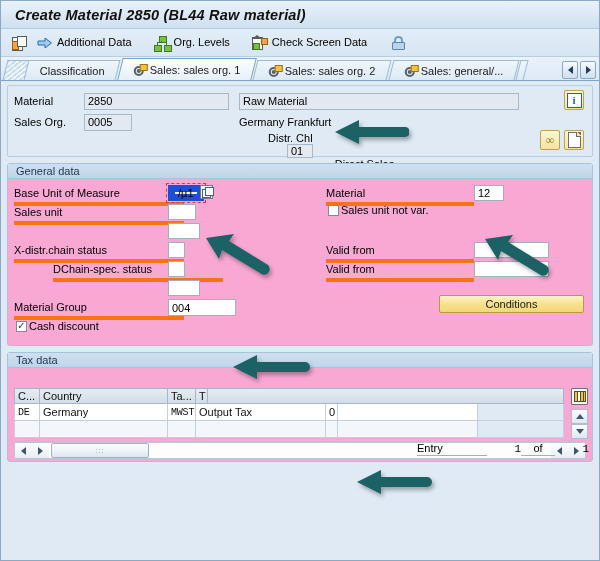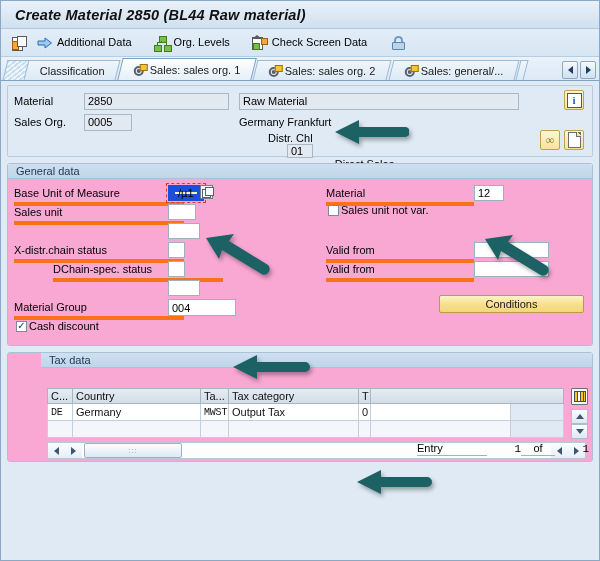--- a/index.html
+++ b/index.html
@@ -544,32 +544,31 @@
         </div>
         <div style="position:absolute;left:466px;top:82px;width:75px;" class="fld2"></div>
 
         <div class="btn-cond" style="position:absolute;right:8px;top:116px;width:145px;">
           <span>Conditions</span>
         </div>
 
       </div>
     </div>
 
-    <div class="group" style="height:110px;padding-left:33px;">
+    <div class="group" style="height:110px;">
       <div class="group-hdr">
         <span>Tax data</span>
       </div>
       <div class="group-body" style="height:94px;position:relative;">
 
         <div class="tbl">
           <div class="tbl-hdr">
             <span class="th" style="width:26px;">C...</span>
             <span class="th" style="width:128px;">Country</span>
             <span class="th" style="width:28px;">Ta...</span>
-            <span class="th" style="width:130px;">Tax category</span>
             <span class="th" style="width:12px;">T</span>
             <span class="th" style="flex:1 1 auto;"></span>
           </div>
 
           <div class="tr">
             <span class="td mono" style="width:26px;">DE</span>
             <span class="td" style="width:128px;">Germany</span>
             <span class="td mono" style="width:28px;">MWST</span>
             <span class="td" style="width:130px;">Output Tax</span>
             <span class="td" style="width:12px;">0</span>

